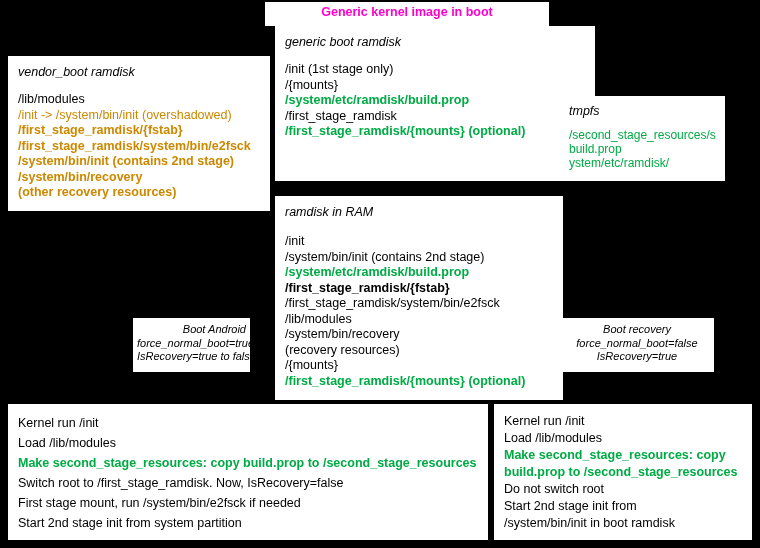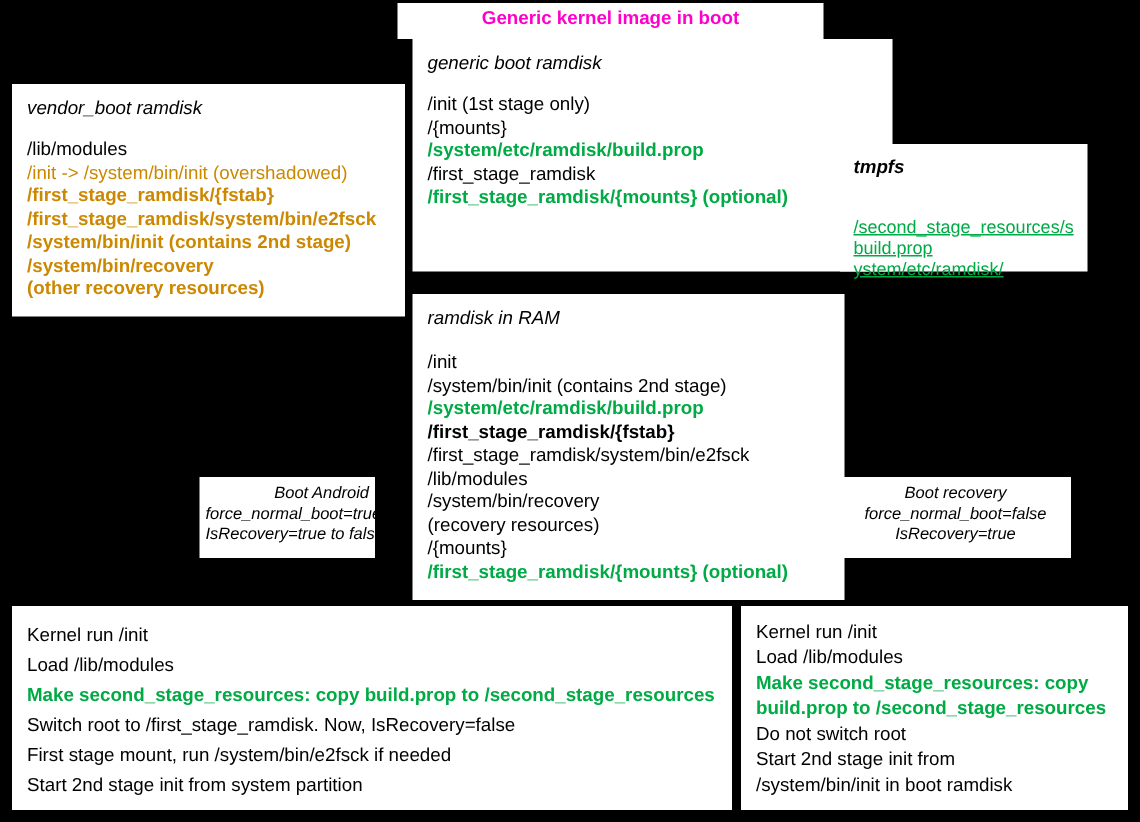--- a/index.html
+++ b/index.html
@@ -71,22 +71,22 @@
     height: 155px;
   }
   
   #tmpfs-box {
     left: 560px;
     top: 96px;
     width: 165px;
     height: 85px;
     padding: 7px 9px;
   }
-  #tmpfs-box .title { margin-bottom: 25px; font-weight: bold; }
-  #tmpfs-box .line { font-size: 12px; line-height: 14px; text-decoration: underline; }
+  #tmpfs-box .title { margin-bottom: 9px; }
+  #tmpfs-box .line { font-size: 12px; line-height: 14px; }
 
   
   #ramdisk-ram-box {
     left: 275px;
     top: 196px;
     width: 288px;
     height: 204px;
   }
   #ramdisk-ram-box .title { margin-bottom: 14px; }
 

